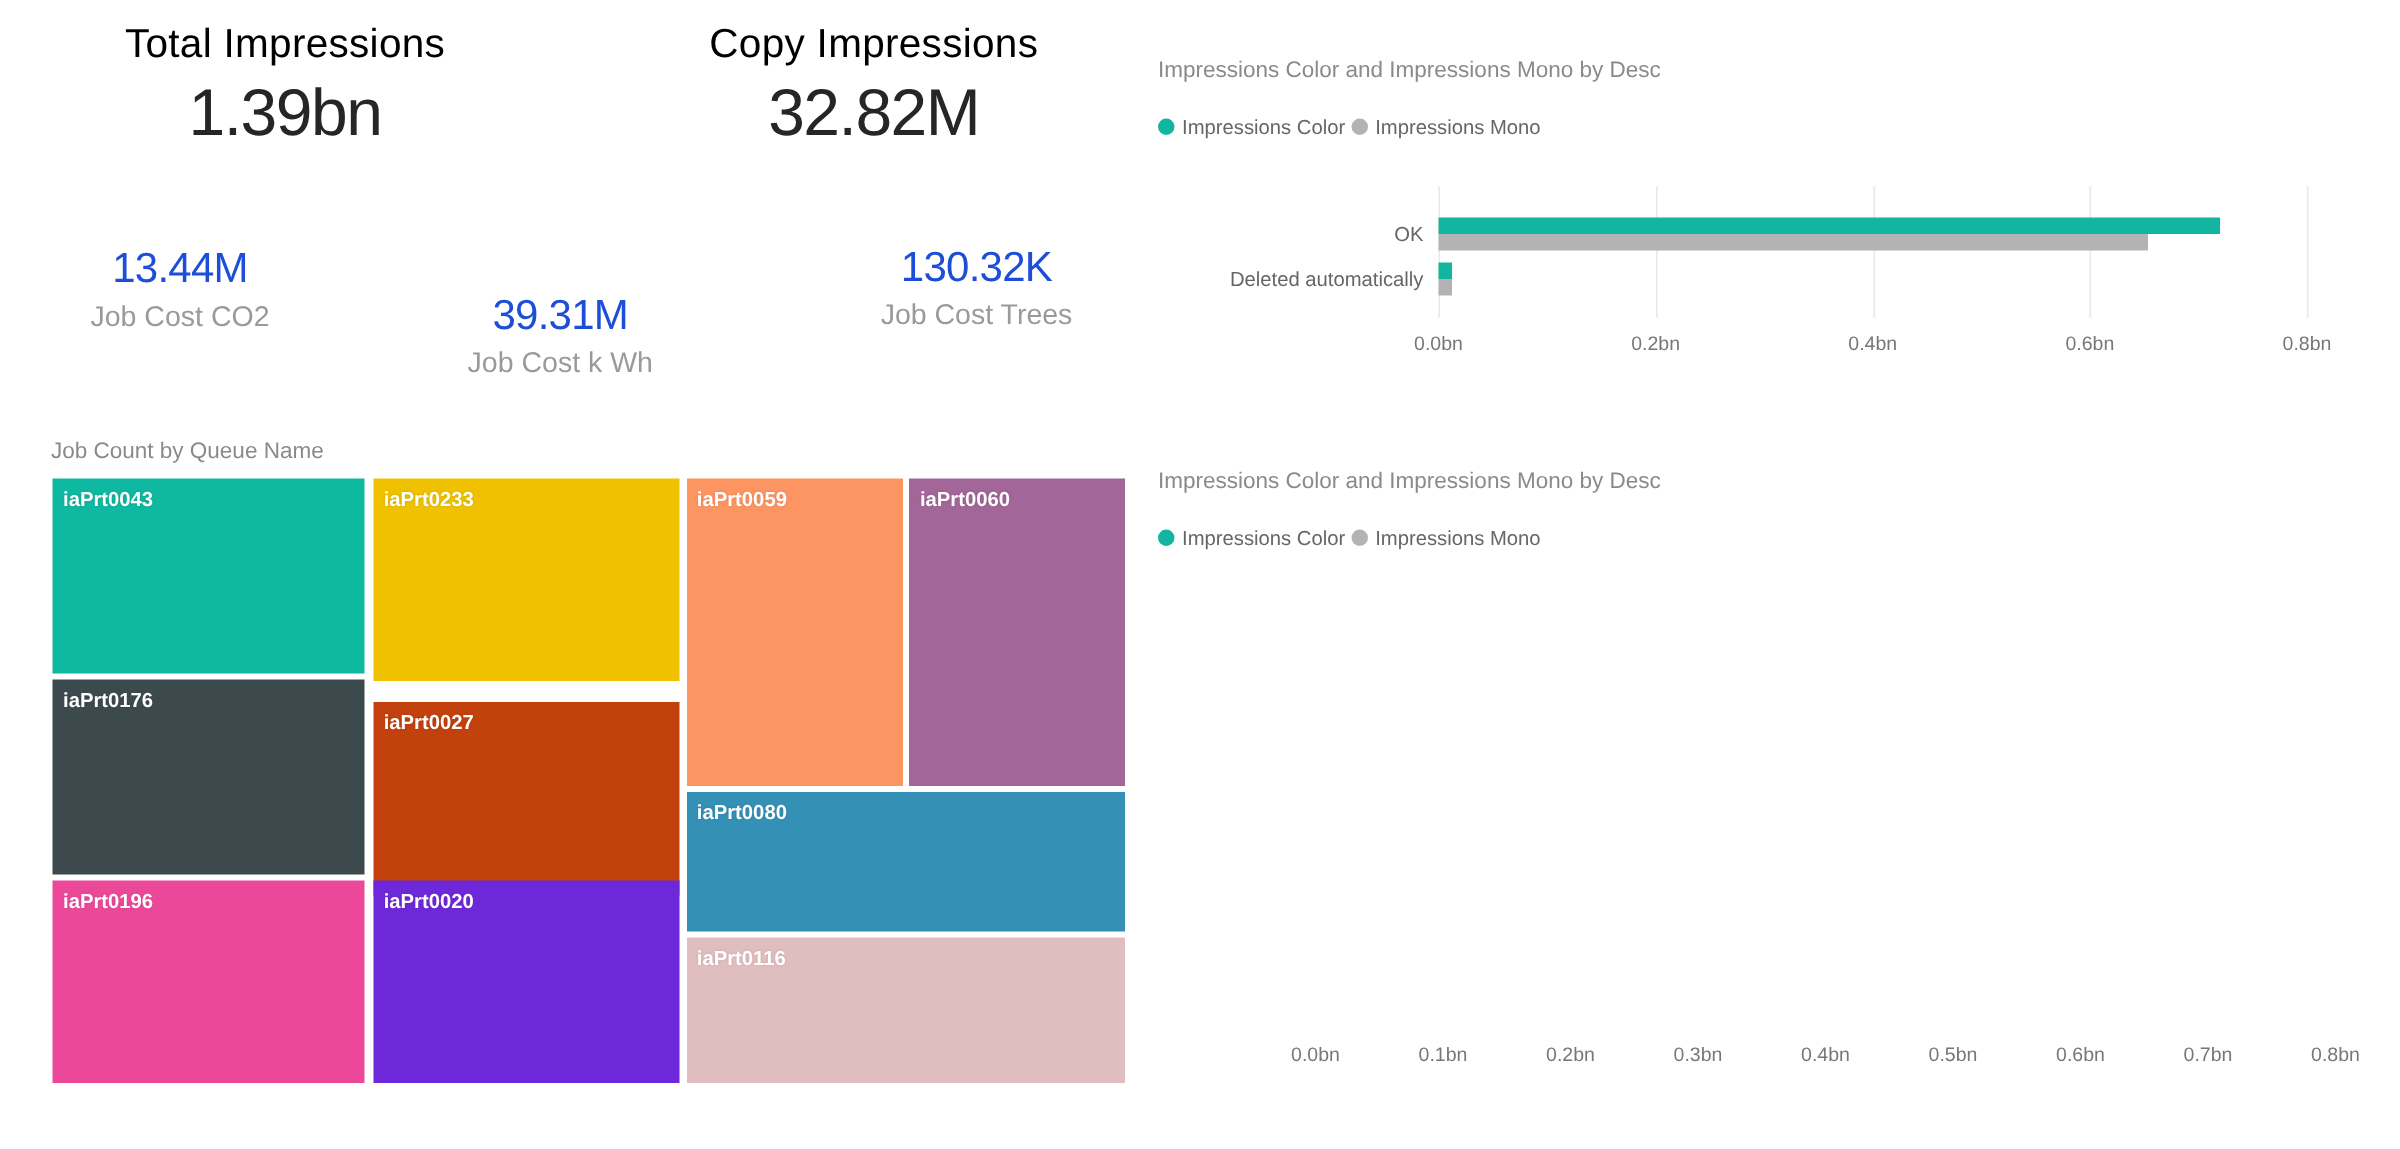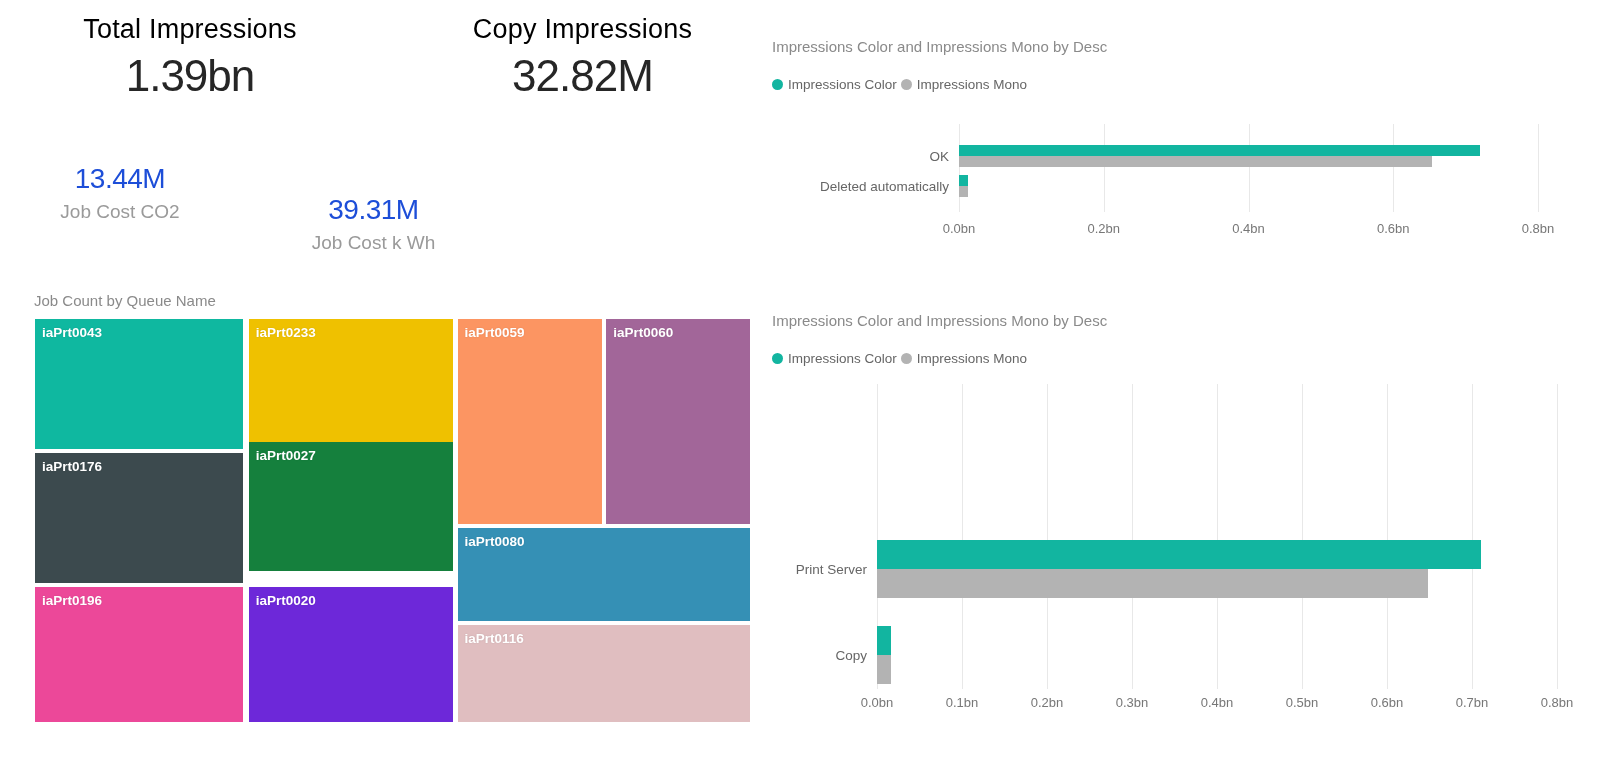--- a/index.html
+++ b/index.html
@@ -202,20 +202,24 @@
   <div class="kpi-small" id="kpi-job-cost-co2">
     <div class="kpi-value">13.44M</div>
     <div class="kpi-label">Job Cost CO2</div>
   </div>
 
   <div class="kpi-small" id="kpi-job-cost-kwh">
     <div class="kpi-value">39.31M</div>
     <div class="kpi-label">Job Cost k Wh</div>
   </div>
 
+  <div class="kpi-small" id="kpi-job-cost-trees">
+    <div class="kpi-value">130.32K</div>
+    <div class="kpi-label">Job Cost Trees</div>
+  </div>
 
 </div>
 
 <div id="chart-top-right">
   <div class="chart-title">Impressions Color and Impressions Mono by Desc</div>
   <div class="legend">
       <div class="legend-item">
         <span class="legend-dot" style="background: rgb(18, 181, 160);"></span>
         <span>Impressions Color</span>
       </div>
@@ -257,21 +261,21 @@
       </div>
       <div class="tm-tile" title="iaPrt0059" style="left: 422.565px; top: 0px; width: 144.43px; height: 204.724px; background: rgb(252, 149, 98);">
         <span class="tm-label">iaPrt0059</span>
       </div>
       <div class="tm-tile" title="iaPrt0060" style="left: 571.285px; top: 0px; width: 143.715px; height: 204.724px; background: rgb(162, 102, 153);">
         <span class="tm-label">iaPrt0060</span>
       </div>
       <div class="tm-tile" title="iaPrt0176" style="left: 0px; top: 134.199px; width: 208.065px; height: 130.169px; background: rgb(60, 74, 78);">
         <span class="tm-label">iaPrt0176</span>
       </div>
-      <div class="tm-tile" title="iaPrt0027" style="left: 213.785px; top: 123px; width: 203.775px; height: 129px; background: #15803d;">
+      <div class="tm-tile" title="iaPrt0027" style="left: 213.785px; top: 149px; width: 203.775px; height: 129px; background: #c2410c;">
         <span class="tm-label">iaPrt0027</span>
       </div>
       <div class="tm-tile" title="iaPrt0080" style="left: 422.565px; top: 208.754px; width: 292.435px; height: 93.496px; background: rgb(53, 144, 181);">
         <span class="tm-label">iaPrt0080</span>
       </div>
       <div class="tm-tile" title="iaPrt0196" style="left: 0px; top: 267.995px; width: 208.065px; height: 135.005px; background: #ec4899;">
         <span class="tm-label">iaPrt0196</span>
       </div>
       <div class="tm-tile" title="iaPrt0020" style="left: 213.785px; top: 267.995px; width: 203.775px; height: 135.005px; background: #6d28d9;">
         <span class="tm-label">iaPrt0020</span>
@@ -286,37 +290,20 @@
   <div class="chart-title">Impressions Color and Impressions Mono by Desc</div>
   <div class="legend">
       <div class="legend-item">
         <span class="legend-dot" style="background: rgb(18, 181, 160);"></span>
         <span>Impressions Color</span>
       </div>
       <div class="legend-item">
         <span class="legend-dot" style="background: rgb(179, 179, 179);"></span>
         <span>Impressions Mono</span>
       </div>
-    </div>
-  <div class="plot-area">
-      <div class="gridline" style="left: 117px;"></div>
-      <div class="gridline" style="left: 202px;"></div>
-      <div class="gridline" style="left: 287px;"></div>
-      <div class="gridline" style="left: 372px;"></div>
-      <div class="gridline" style="left: 457px;"></div>
-      <div class="gridline" style="left: 542px;"></div>
-      <div class="gridline" style="left: 627px;"></div>
-      <div class="gridline" style="left: 712px;"></div>
-      <div class="gridline" style="left: 797px;"></div>
-      <div class="cat-label" style="top: 185px; left: 0px; width: 107px;">Print Server</div>
-      <div class="bar" title="Impressions Color: 0.71" style="left: 117px; width: 603.5px; height: 29px; top: 156px; background: rgb(18, 181, 160);"></div>
-      <div class="bar" title="Impressions Mono: 0.648" style="left: 117px; width: 550.8px; height: 29px; top: 185px; background: rgb(179, 179, 179);"></div>
-      <div class="cat-label" style="top: 271px; left: 0px; width: 107px;">Copy</div>
-      <div class="bar" title="Impressions Color: 0.017" style="left: 117px; width: 14.45px; height: 29px; top: 242px; background: rgb(18, 181, 160);"></div>
-      <div class="bar" title="Impressions Mono: 0.017" style="left: 117px; width: 14.45px; height: 29px; top: 271px; background: rgb(179, 179, 179);"></div>
     </div>
   <div class="axis-row">
       <div class="axis-tick" style="left: 117px;">0.0bn</div>
       <div class="axis-tick" style="left: 202px;">0.1bn</div>
       <div class="axis-tick" style="left: 287px;">0.2bn</div>
       <div class="axis-tick" style="left: 372px;">0.3bn</div>
       <div class="axis-tick" style="left: 457px;">0.4bn</div>
       <div class="axis-tick" style="left: 542px;">0.5bn</div>
       <div class="axis-tick" style="left: 627px;">0.6bn</div>
       <div class="axis-tick" style="left: 712px;">0.7bn</div>

